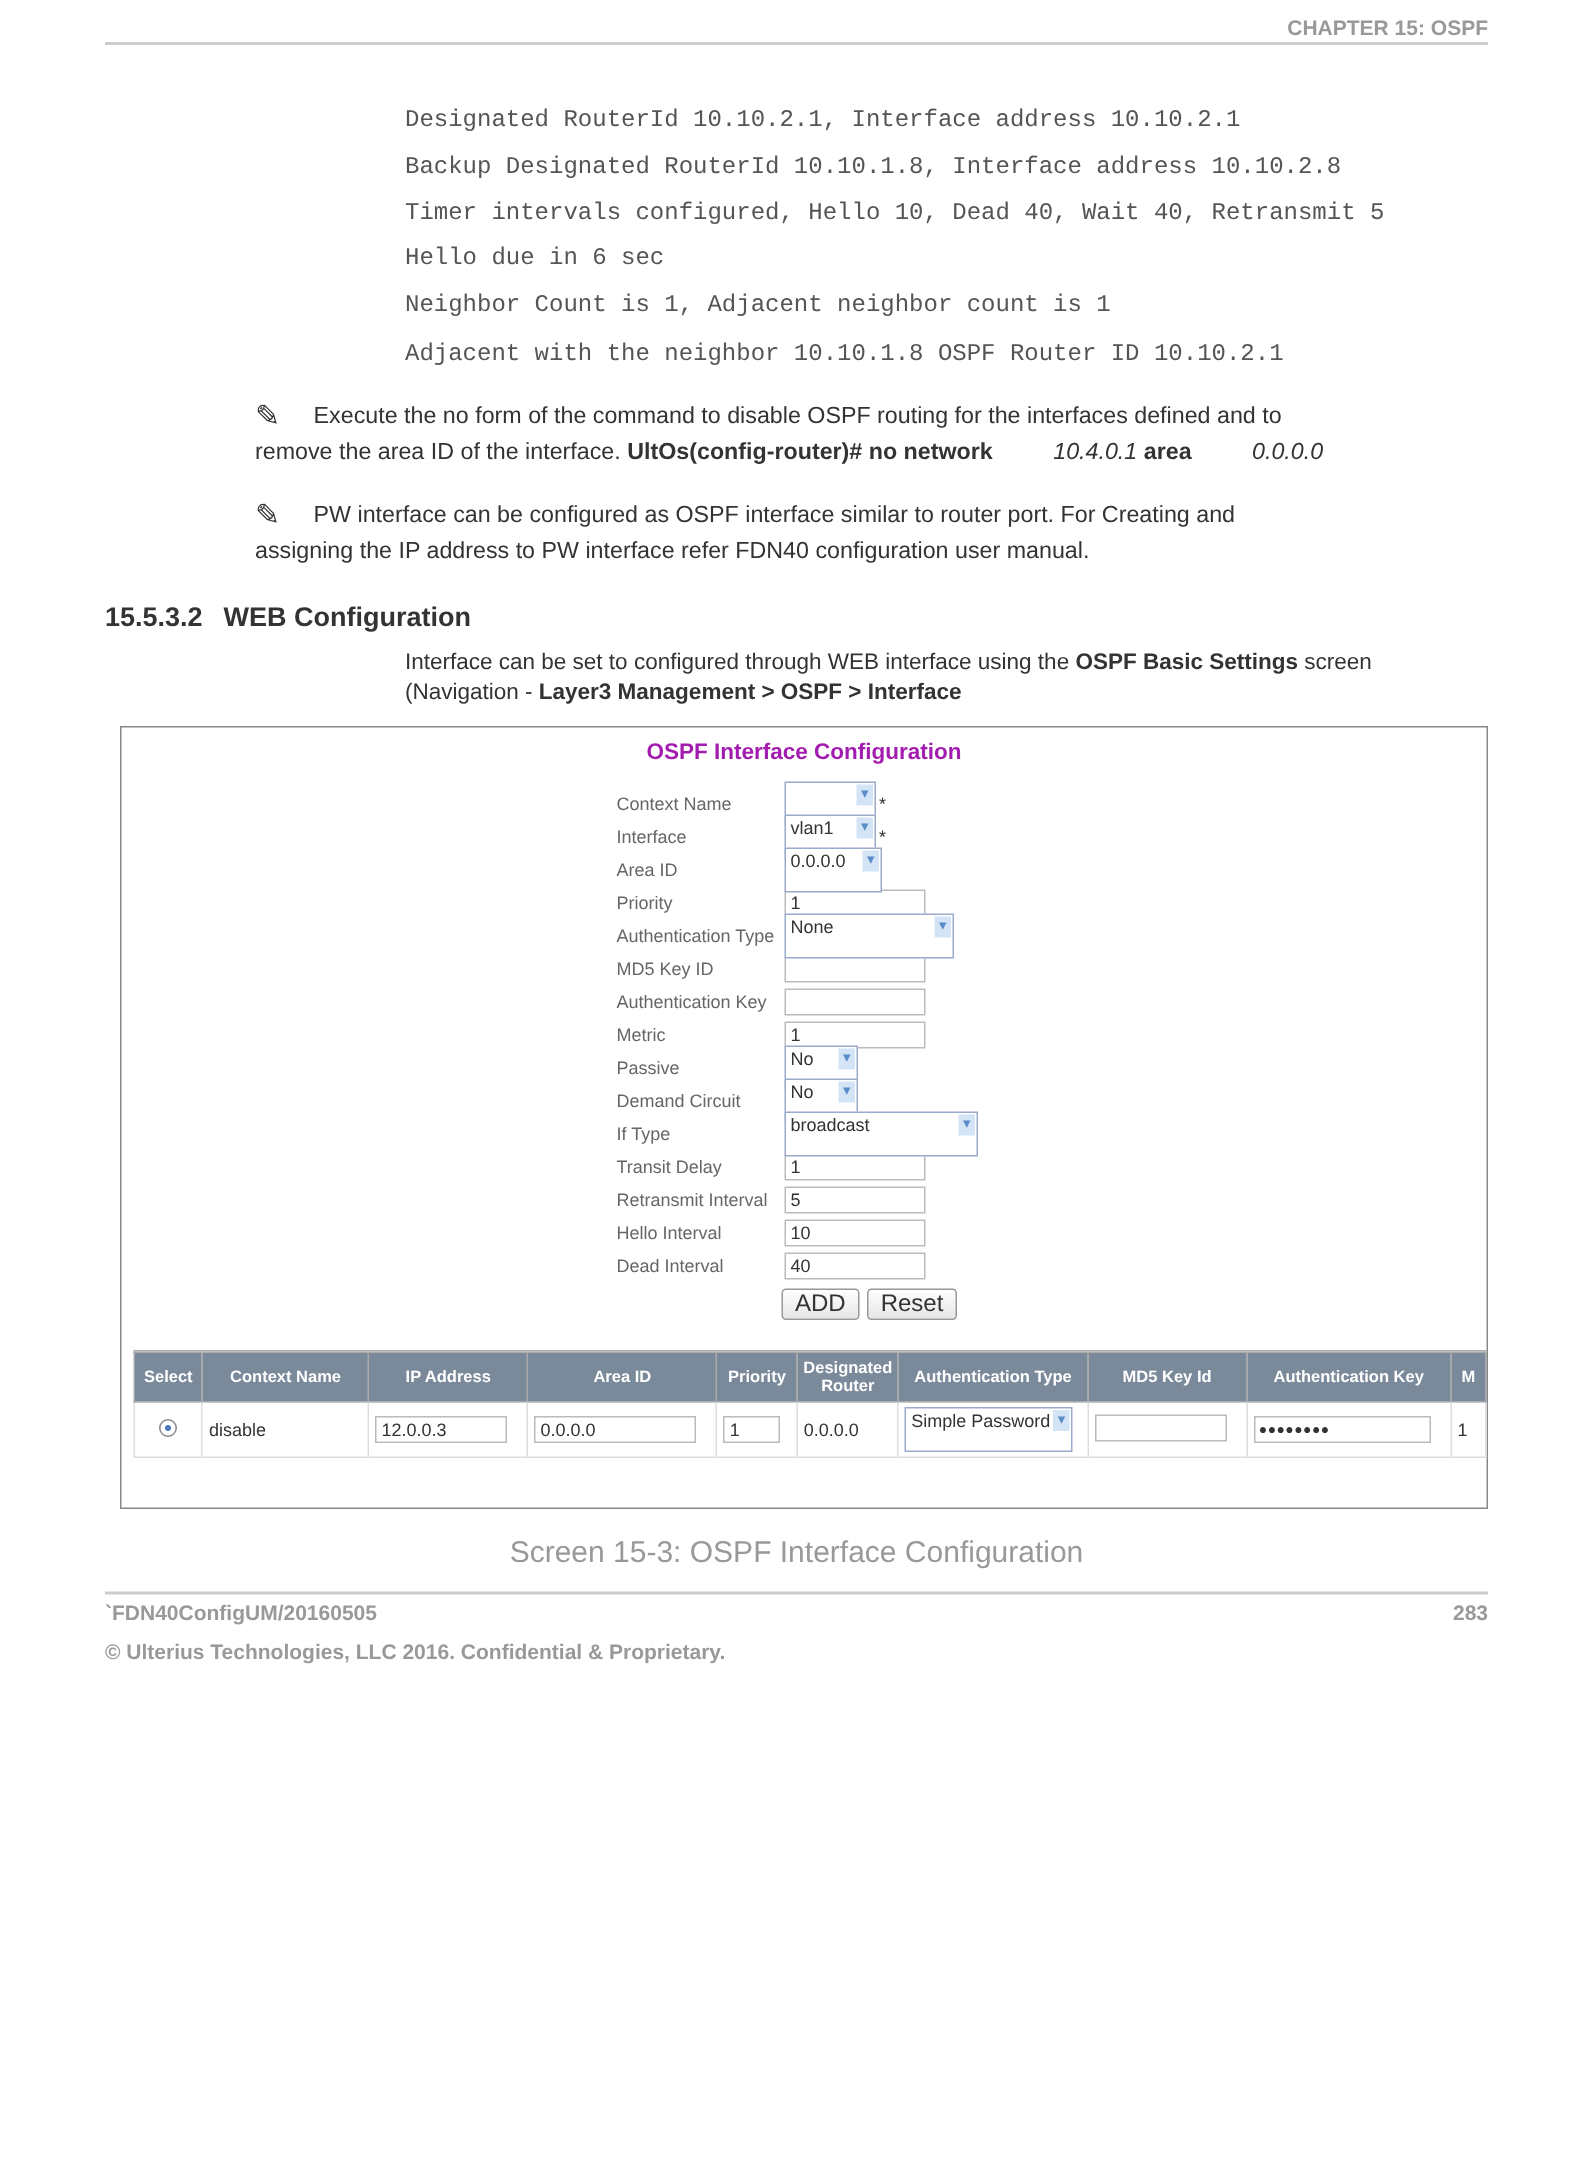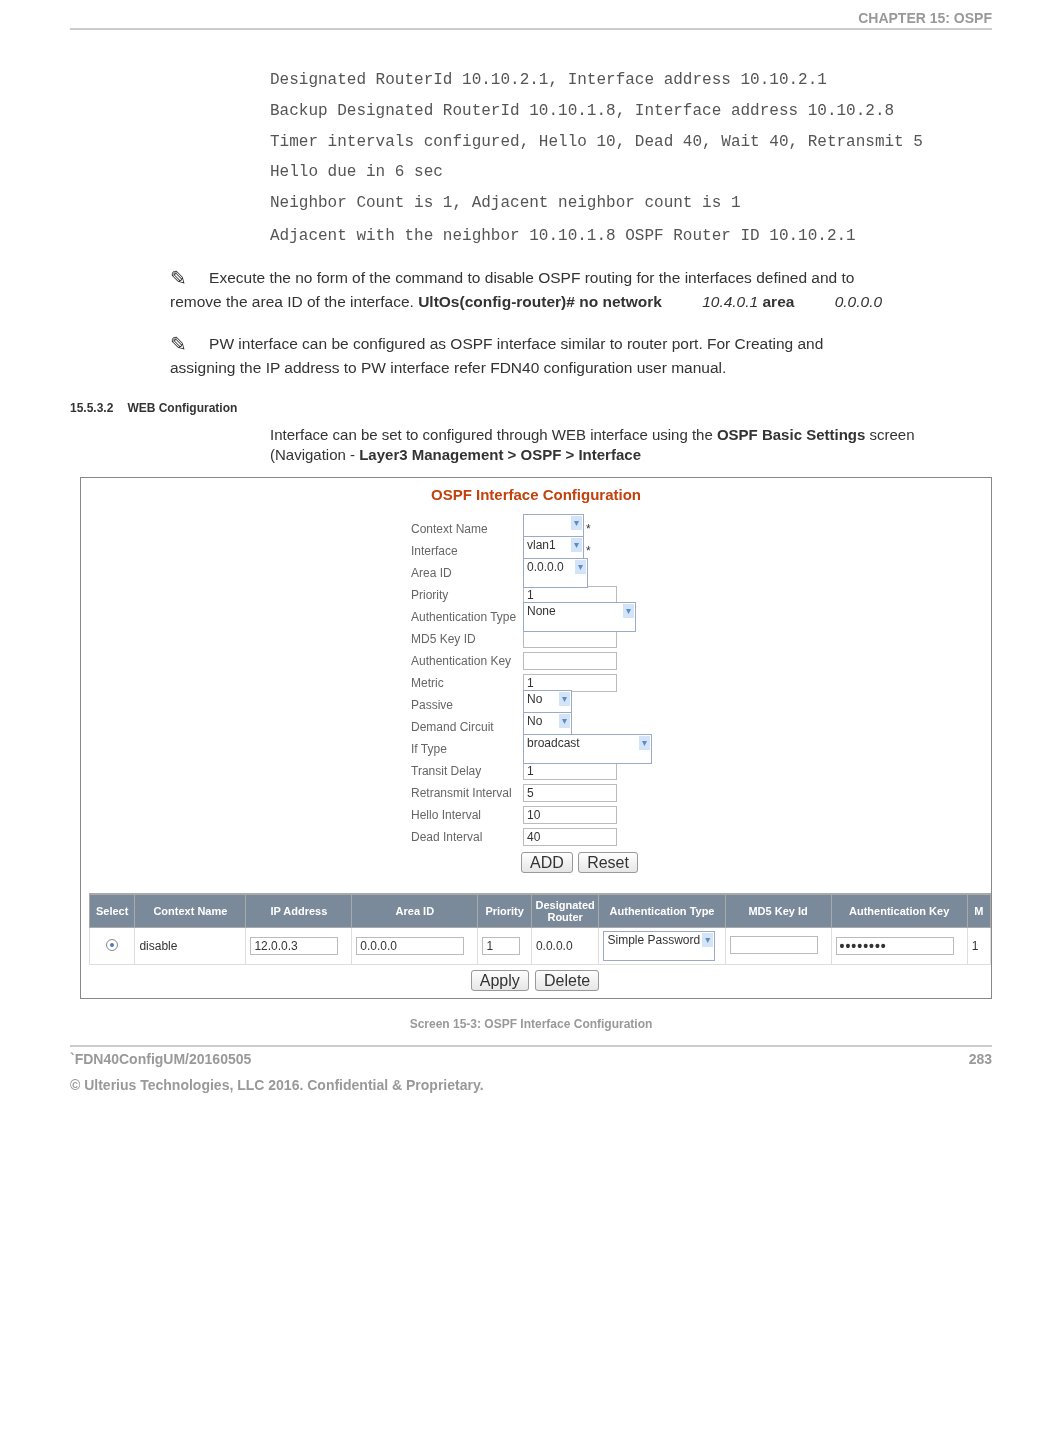--- a/index.html
+++ b/index.html
@@ -38,40 +38,40 @@
   }
   .pencil {
     display: inline-block;
     font-size: 20px;
     margin-right: 18px;
     vertical-align: -2px;
   }
   .note b, .note strong { font-weight: bold; }
   .note i, .note em { font-style: italic; margin-left: 36px; }
   h3.section {
-    font-size: 12px;
+    font-size: 18px;
     font-weight: bold;
     margin: 22px 0 10px 0;
   }
   .section-num { margin-right: 14px; }
   .body-text {
     margin-left: 200px;
     margin-right: 70px;
     margin-bottom: 12px;
     line-height: 1.35;
   }
   .screenshot-frame {
     border: 1px solid #888;
     margin: 0 0 0 10px;
     height: 520px;
     position: relative;
     background: #fff;
   }
   .sc-title {
-    color: #c2410c;
+    color: #a21caf;
     font-weight: bold;
     text-align: center;
     font-size: 15px;
     padding-top: 8px;
   }
   .form-area {
     position: absolute;
     left: 330px;
     top: 40px;
     font-size: 12px;
@@ -159,23 +159,23 @@
   }
   .radio-dot {
     display:inline-block;width:10px;height:10px;border:1px solid #888;border-radius:50%;position:relative;
   }
   .radio-dot::after{content:"";width:4px;height:4px;background:#4a7abc;border-radius:50%;position:absolute;left:3px;top:3px;}
   .bottom-btns {
     position:absolute; left:0; right:0; bottom:8px; text-align:center;
   }
   .screen-caption {
     text-align: center;
-    font-weight: bold;
+    font-weight: normal;
     color: #999;
-    font-size: 12px;
+    font-size: 20px;
     margin-top: 18px;
   }
   .footer {
     margin: 14px 60px 10px 70px;
     border-top: 2px solid #ccc;
     padding-top: 4px;
     display: flex;
     justify-content: space-between;
     font-weight: bold;
     color: #999;
@@ -318,24 +318,20 @@
           <td>0.0.0.0</td>
           <td><div class="fake-select">Simple Password</div></td>
           <td><div class="fake-input" style="width:80px"></div></td>
           <td><div class="fake-input dots-cell" style="width:110px">••••••••</div></td>
           <td>1</td>
         </tr>
       </tbody>
         </table>
     </div>
 
-    <div class="bottom-btns">
-      <span class="fake-btn">Apply</span>
-      <span class="fake-btn">Delete</span>
-    </div>
   </div>
 
   <div class="screen-caption">Screen 15-3: OSPF Interface Configuration</div>
 </div>
 
 <div class="footer">
   <div class="footer-left">`FDN40ConfigUM/20160505</div>
   <div class="footer-right">283</div>
 </div>
 <div class="footer-sub">© Ulterius Technologies, LLC 2016. Confidential &amp; Proprietary.</div>

